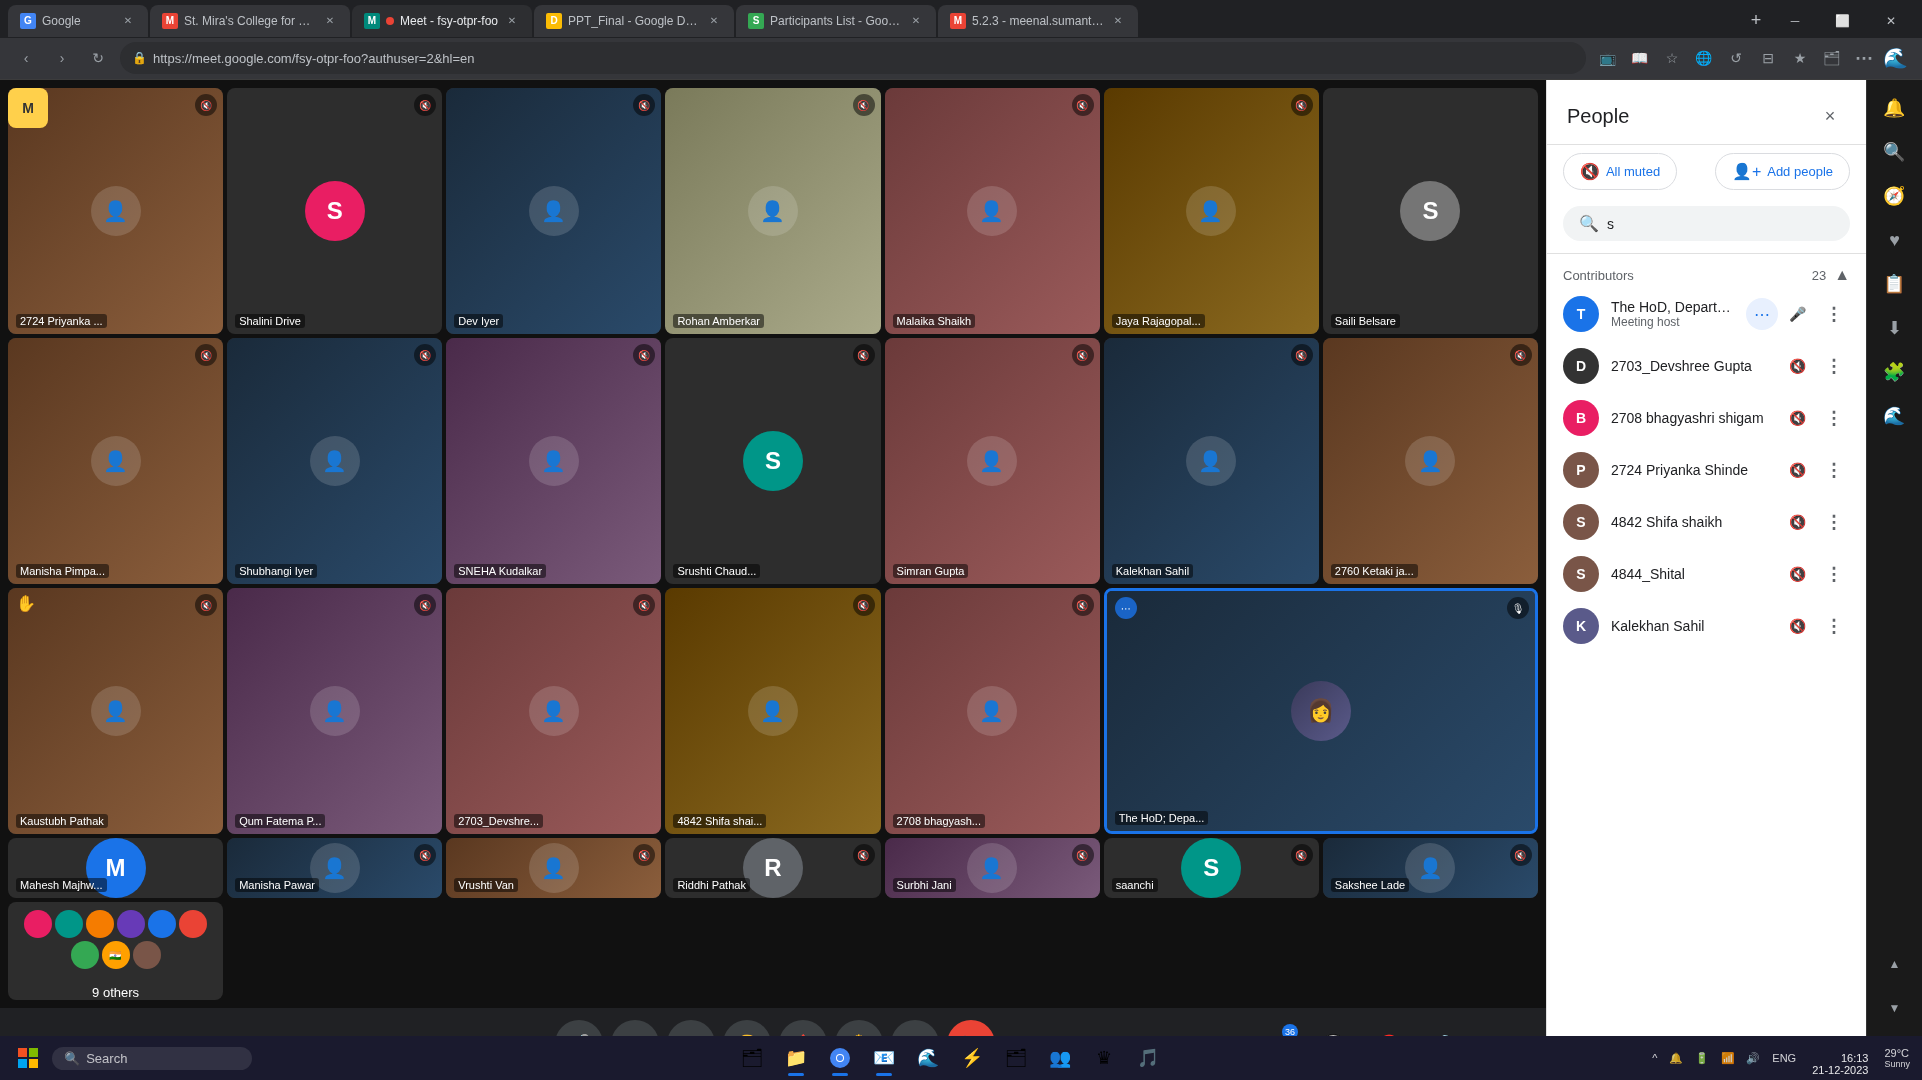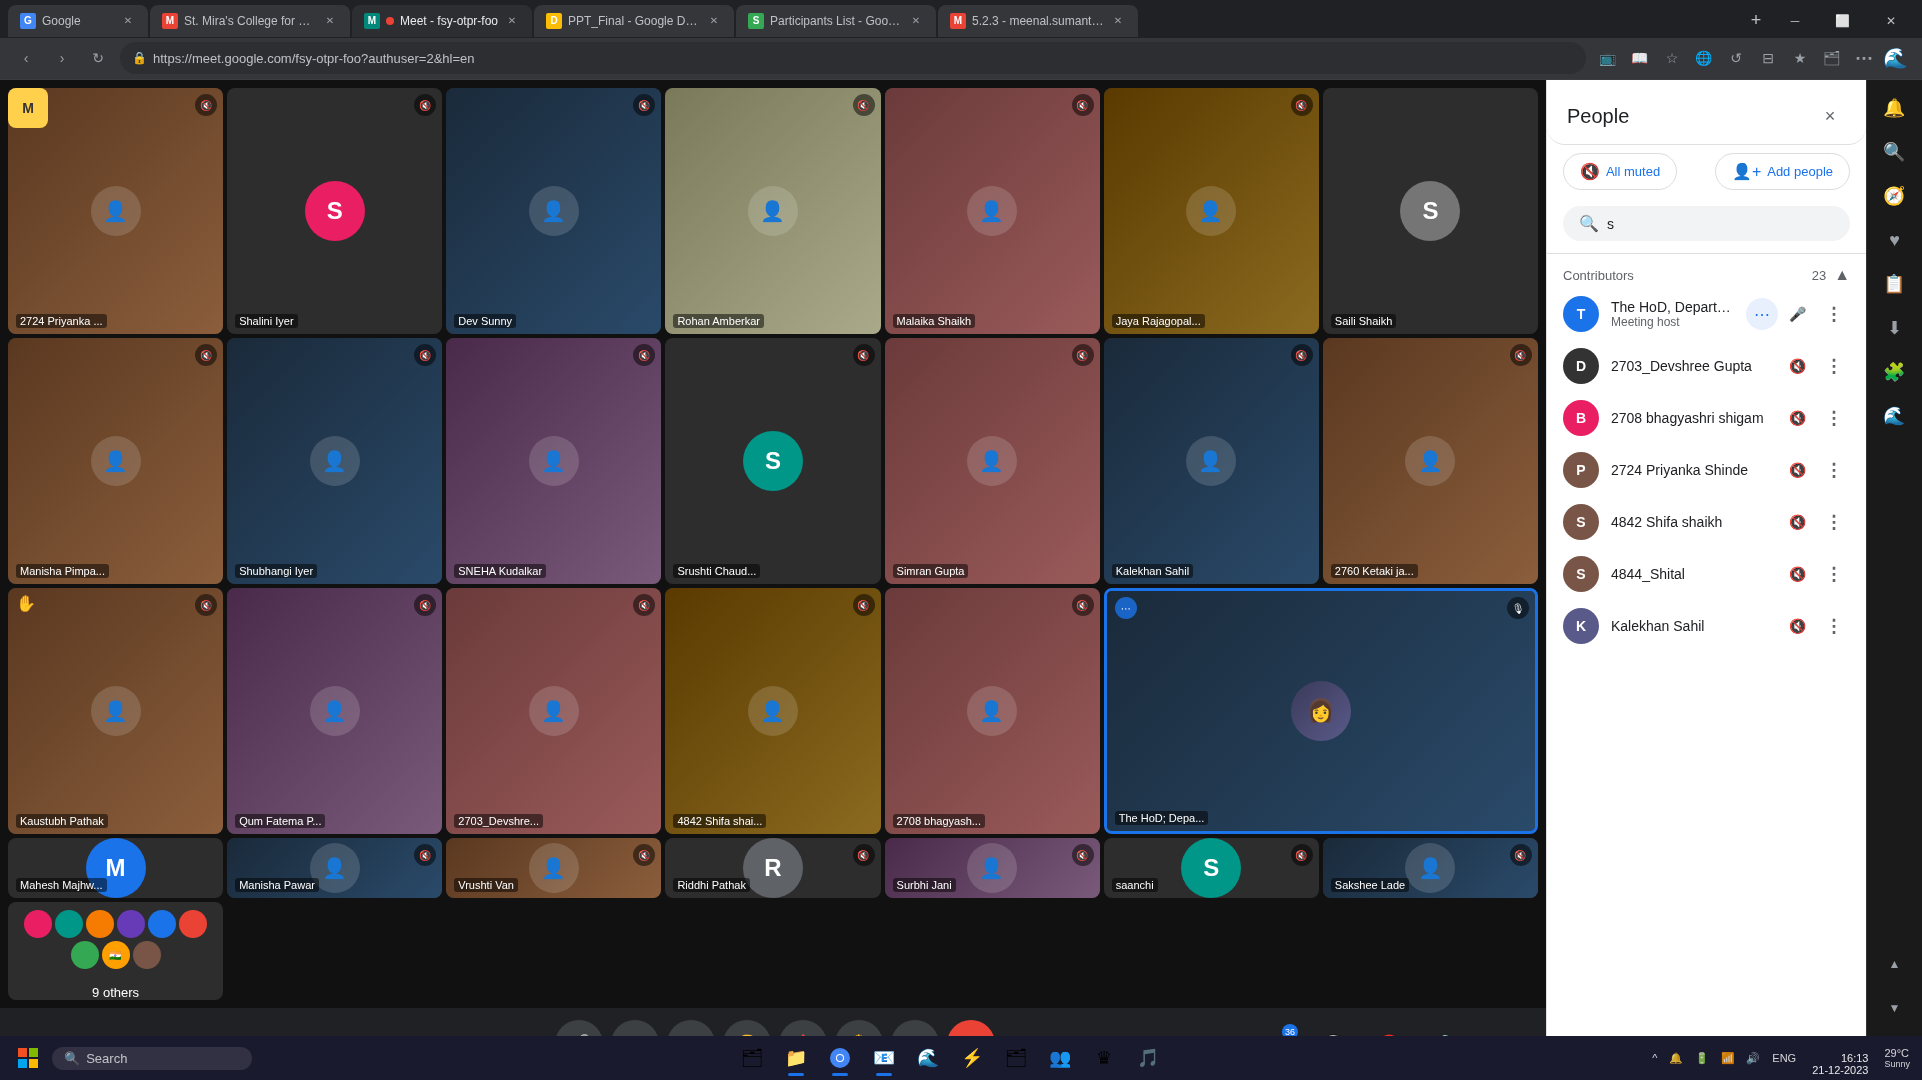--- a/index.html
+++ b/index.html
@@ -360,21 +360,20 @@
       display: flex;
       flex-direction: column;
       border-left: 1px solid #e0e0e0;
     }
     .panel-header {
       display: flex;
       align-items: center;
       justify-content: space-between;
       padding: 20px 20px 12px;
       border-bottom: 1px solid #e0e0e0;
-      border-radius: 18px;
     }
     .panel-title {
       font-size: 20px;
       font-weight: 400;
       color: #202124;
     }
     .panel-close {
       width: 32px;
       height: 32px;
       border-radius: 50%;
@@ -705,29 +704,29 @@
           <div style="position:absolute;display:flex;align-items:center;justify-content:center;width:100%;height:100%;">
         <div style="width:50px;height:50px;border-radius:50%;background:rgba(255,255,255,0.15);display:flex;align-items:center;justify-content:center;font-size:20px;">👤</div>
       </div>
           <div class="tile-name">2724 Priyanka ...</div>
           <div class="tile-mute" style="font-size:10px;">🔇</div>
         </div>
         <div class="video-tile">
           <div style="width:100%;height:100%;background:#2d2d2d;display:flex;align-items:center;justify-content:center;">
         <div class="tile-avatar" style="background:#e91e63;">S</div>
       </div>
-          <div class="tile-name">Shalini Iyer</div>
+          <div class="tile-name">Shalini Drive</div>
           <div class="tile-mute" style="font-size:10px;">🔇</div>
         </div>
         <div class="video-tile">
           <div style="width:100%;height:100%;position:absolute;top:0;left:0;background:linear-gradient(135deg,#1a2a3a 0%,#2a4a6a 100%);"></div>
           <div style="position:absolute;display:flex;align-items:center;justify-content:center;width:100%;height:100%;">
         <div style="width:50px;height:50px;border-radius:50%;background:rgba(255,255,255,0.15);display:flex;align-items:center;justify-content:center;font-size:20px;">👤</div>
       </div>
-          <div class="tile-name">Dev Sunny</div>
+          <div class="tile-name">Dev Iyer</div>
           <div class="tile-mute" style="font-size:10px;">🔇</div>
         </div>
         <div class="video-tile">
           <div style="width:100%;height:100%;position:absolute;top:0;left:0;background:linear-gradient(135deg,#7a7a5a 0%,#aaaa8a 100%);"></div>
           <div style="position:absolute;display:flex;align-items:center;justify-content:center;width:100%;height:100%;">
         <div style="width:50px;height:50px;border-radius:50%;background:rgba(255,255,255,0.15);display:flex;align-items:center;justify-content:center;font-size:20px;">👤</div>
       </div>
           <div class="tile-name">Rohan Amberkar</div>
           <div class="tile-mute" style="font-size:10px;">🔇</div>
         </div>
@@ -744,21 +743,21 @@
           <div style="position:absolute;display:flex;align-items:center;justify-content:center;width:100%;height:100%;">
         <div style="width:50px;height:50px;border-radius:50%;background:rgba(255,255,255,0.15);display:flex;align-items:center;justify-content:center;font-size:20px;">👤</div>
       </div>
           <div class="tile-name">Jaya Rajagopal...</div>
           <div class="tile-mute" style="font-size:10px;">🔇</div>
         </div>
         <div class="video-tile">
           <div style="width:100%;height:100%;background:#2d2d2d;display:flex;align-items:center;justify-content:center;">
         <div class="tile-avatar" style="background:#757575;">S</div>
       </div>
-          <div class="tile-name">Saili Shaikh</div>
+          <div class="tile-name">Saili Belsare</div>
         </div>
         <div class="video-tile">
           <div style="width:100%;height:100%;position:absolute;top:0;left:0;background:linear-gradient(135deg,#5a3820 0%,#8b5e3c 100%);"></div>
           <div style="position:absolute;display:flex;align-items:center;justify-content:center;width:100%;height:100%;">
         <div style="width:50px;height:50px;border-radius:50%;background:rgba(255,255,255,0.15);display:flex;align-items:center;justify-content:center;font-size:20px;">👤</div>
       </div>
           <div class="tile-name">Manisha Pimpa...</div>
           <div class="tile-mute" style="font-size:10px;">🔇</div>
         </div>
         <div class="video-tile">

